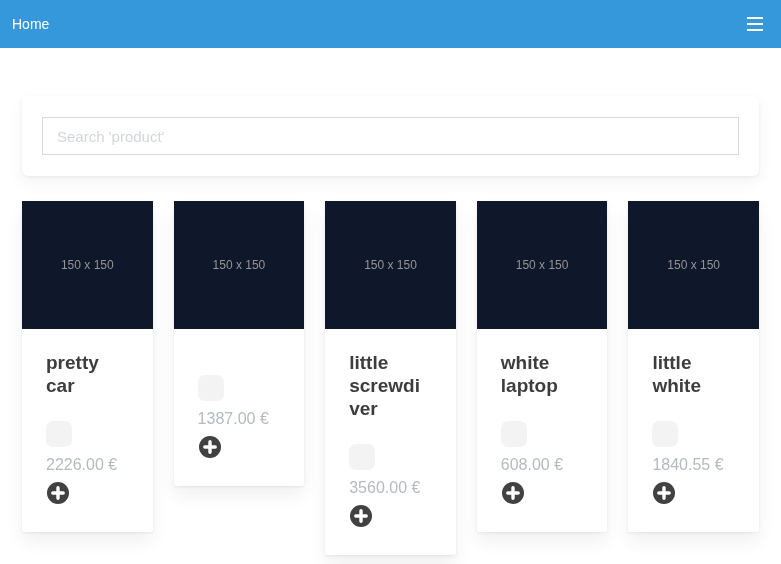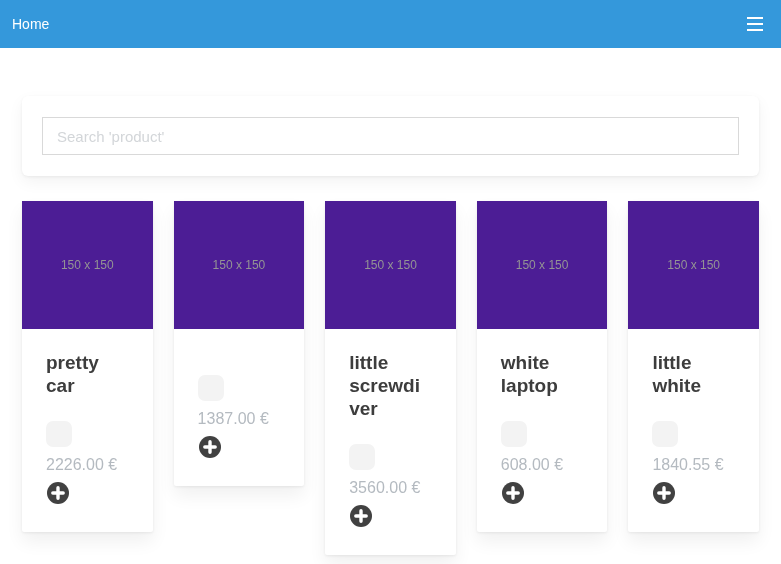--- a/index.html
+++ b/index.html
@@ -70,21 +70,21 @@
     gap: 21px;
     align-items: start;
   }
   .card {
     background: #ffffff;
     border-radius: 2px;
     box-shadow: 0 1px 3px rgba(0,0,0,0.07), 0 10px 18px rgba(0,0,0,0.06);
   }
   .thumb {
     height: 128px;
-    background: #4c1d95;
+    background: #0f172a;
     display: flex;
     align-items: center;
     justify-content: center;
   }
   .thumb span {
     color: #949494;
     font-size: 12px;
   }
   .card-body { padding: 22px 24px 27px 24px; }
   .title {

